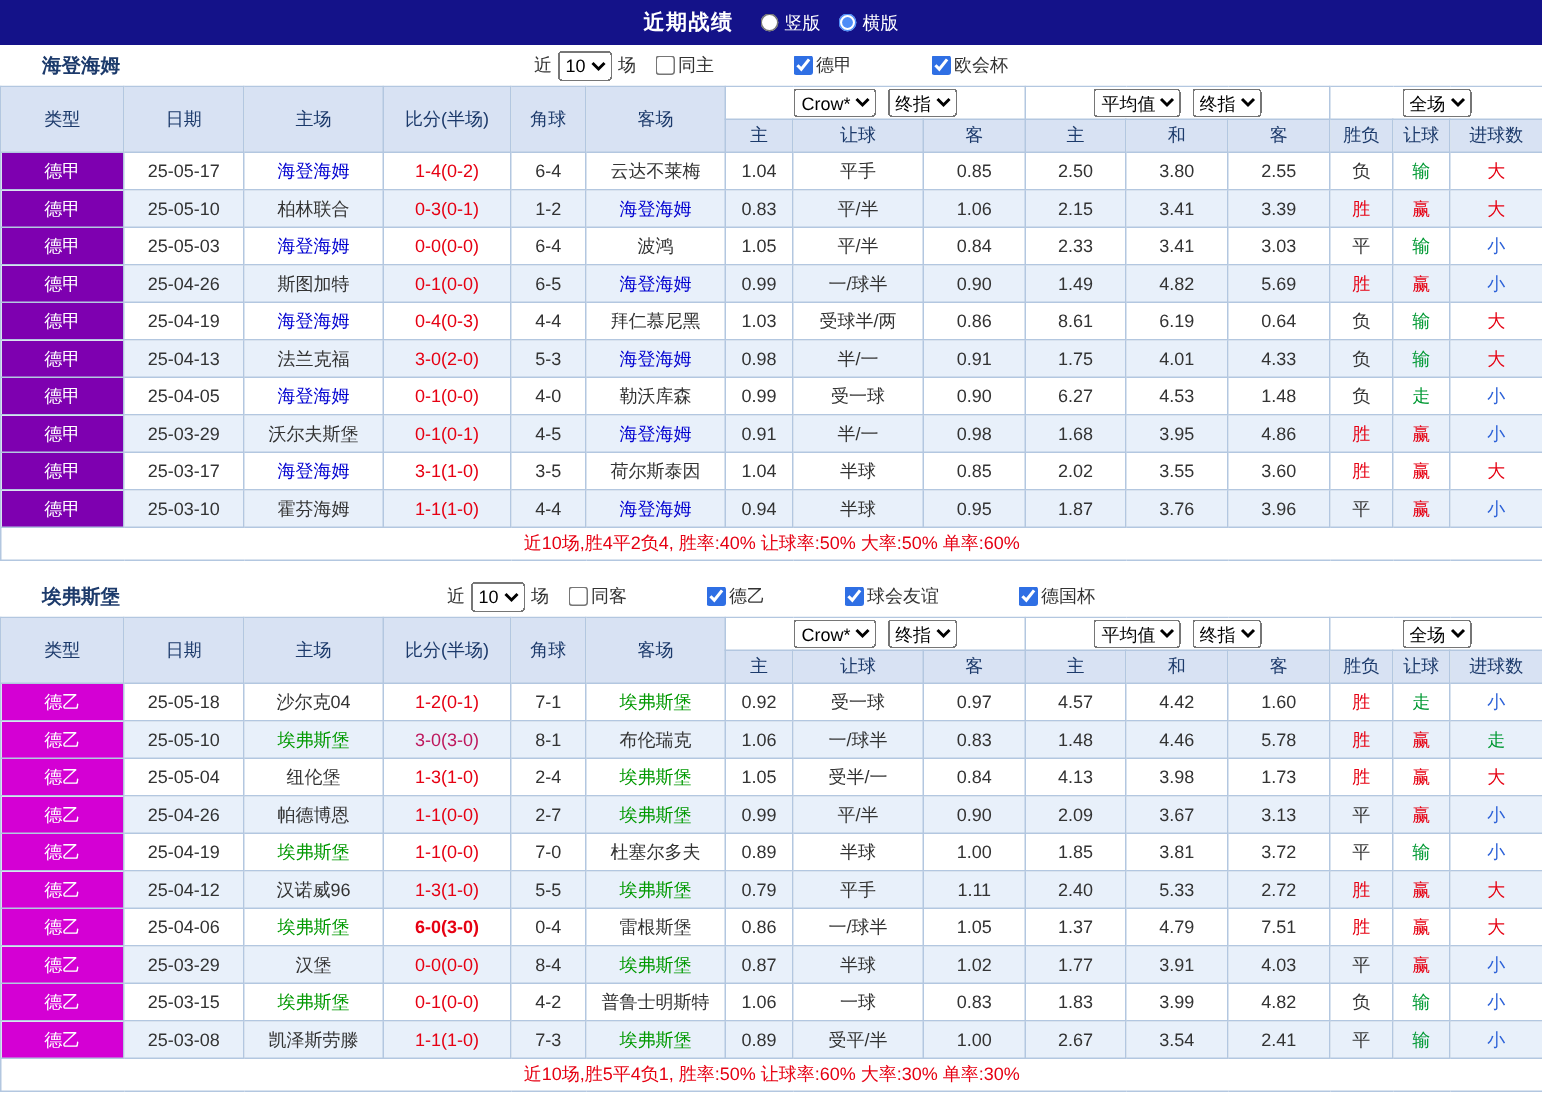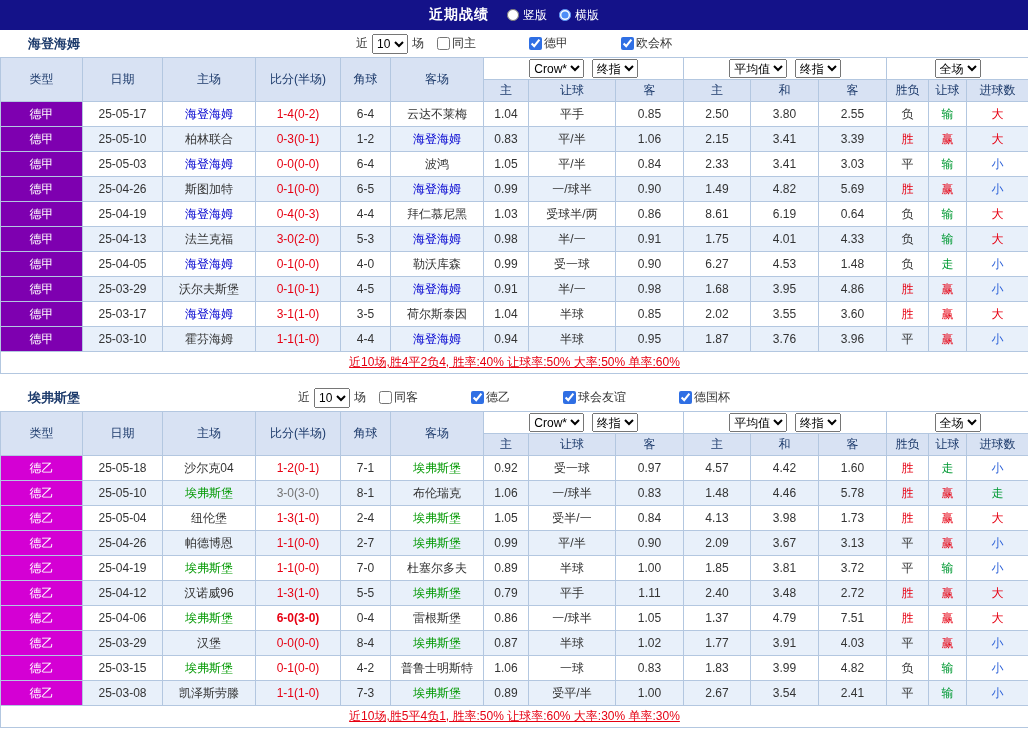--- a/index.html
+++ b/index.html
@@ -17,21 +17,21 @@
   .filters label{display:inline-flex;align-items:center;cursor:pointer;}
   .filters input[type="checkbox"]{width:13px;height:13px;margin:0 2px 0 5px;accent-color:#2f6fe4;}
   .cbs{display:inline-flex;align-items:center;margin-left:4px;gap:48px;}
   table{width:1028px;border-collapse:collapse;table-layout:fixed;}
   th,td{border:1px solid #b3c7e0;text-align:center;padding:0;white-space:nowrap;overflow:hidden;}
   thead th{background:#d8e2f3;color:#1c3a6b;font-weight:normal;height:22px;font-size:12px;}
   thead th.ddcell{background:#ffffff;}
   .ddcell select{height:19px;font-size:12px;margin:0 2px;}
   tbody td{height:25px;font-size:12px;color:#333;}
   tbody tr:nth-child(even) td{background:#e8f0fa;}
-  tfoot td{height:22px;color:#e60012;background:#fff;font-size:12px;text-decoration:underline;}
+  tfoot td{height:22px;color:#e60012;background:#fff;font-size:12px;}
   .gap{height:10px;background:#fff;}
 </style>
 </head>
 <body>
 
 <div class="page">
 
   <header class="topbar">
     <span class="title">近期战绩</span>
     <label>
@@ -391,21 +391,21 @@
             <td>4.42</td>
             <td>1.60</td>
             <td style="color: rgb(230, 0, 18);">胜</td>
             <td style="color: rgb(0, 153, 51);">走</td>
             <td style="color: rgb(45, 98, 216);">小</td>
           </tr>
           <tr>
             <td style="color: rgb(255, 255, 255); background: rgb(212, 0, 212);">德乙</td>
             <td>25-05-10</td>
             <td style="color: rgb(0, 153, 0);">埃弗斯堡</td>
-            <td style="color: #737373;">3-0(3-0)</td>
+            <td style="color: #be185d;">3-0(3-0)</td>
             <td>8-1</td>
             <td>布伦瑞克</td>
             <td>1.06</td>
             <td>一/球半</td>
             <td>0.83</td>
             <td>1.48</td>
             <td>4.46</td>
             <td>5.78</td>
             <td style="color: rgb(230, 0, 18);">胜</td>
             <td style="color: rgb(230, 0, 18);">赢</td>
@@ -466,21 +466,21 @@
             <td style="color: rgb(255, 255, 255); background: rgb(212, 0, 212);">德乙</td>
             <td>25-04-12</td>
             <td>汉诺威96</td>
             <td style="color: rgb(230, 0, 18);">1-3(1-0)</td>
             <td>5-5</td>
             <td style="color: rgb(0, 153, 0);">埃弗斯堡</td>
             <td>0.79</td>
             <td>平手</td>
             <td>1.11</td>
             <td>2.40</td>
-            <td>3.48</td>
+            <td>5.33</td>
             <td>2.72</td>
             <td style="color: rgb(230, 0, 18);">胜</td>
             <td style="color: rgb(230, 0, 18);">赢</td>
             <td style="color: rgb(230, 0, 18);">大</td>
           </tr>
           <tr>
             <td style="color: rgb(255, 255, 255); background: rgb(212, 0, 212);">德乙</td>
             <td>25-04-06</td>
             <td style="color: rgb(0, 153, 0);">埃弗斯堡</td>
             <td style="color: rgb(230, 0, 18); font-weight: bold;">6-0(3-0)</td>

